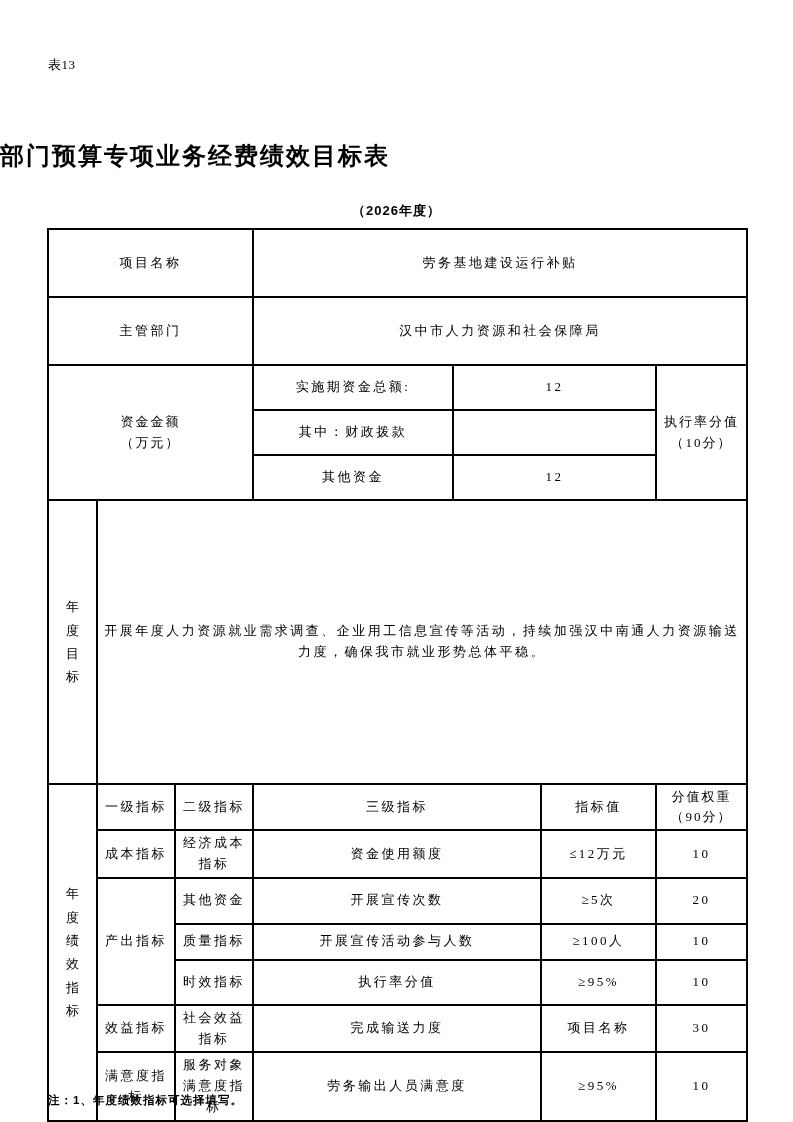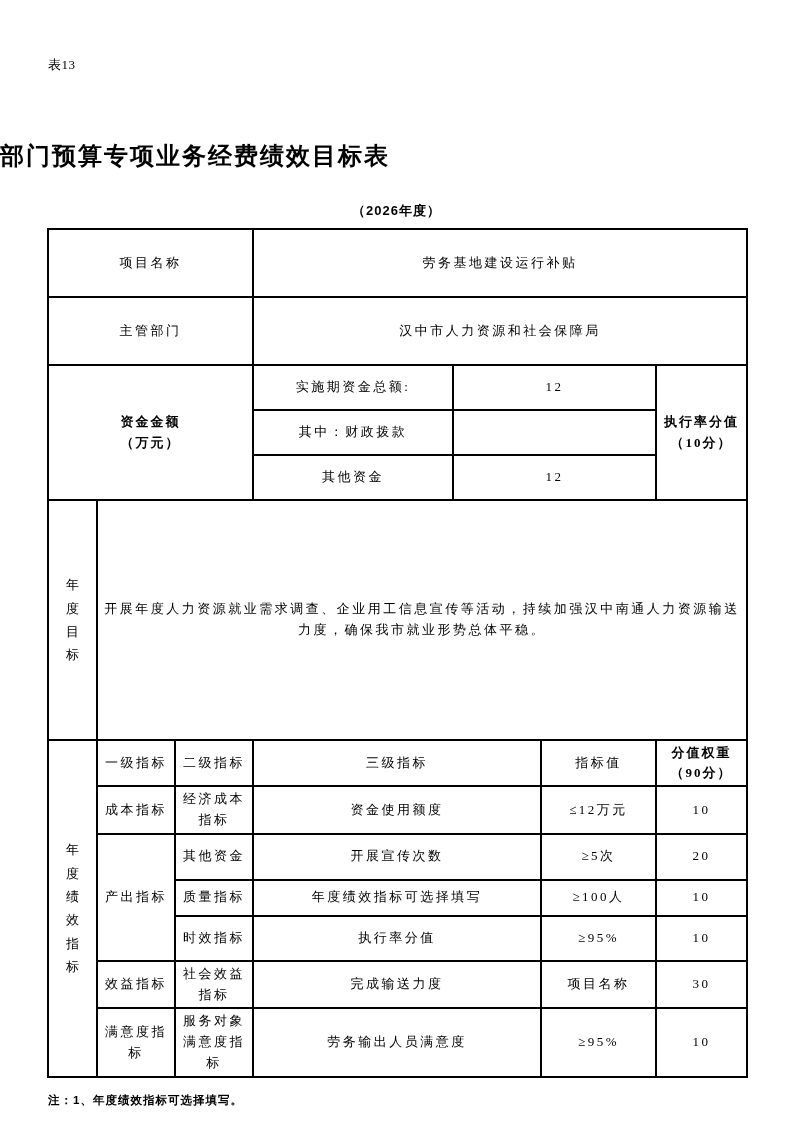--- a/index.html
+++ b/index.html
@@ -36,35 +36,35 @@
     font-size: 13px;
     text-align: center;
     vertical-align: middle;
     padding: 2px 4px;
     letter-spacing: 2.5px;
     line-height: 1.6;
     overflow: hidden;
   }
   tr.h51 { height: 68px; margin-left: 20px; }
   tr.h45 { height: 45px; }
-  tr.h240 { height: 240px; }
+  tr.h240 { height: 284px; }
   tr.h47 { height: 47px; }
   tr.h46 { height: 46px; }
   tr.h48 { height: 36px; }
   tr.h49 { height: 31px; }
   .vert {
     display: inline-block;
     width: 1.05em;
     word-break: break-all;
     letter-spacing: 0;
     line-height: 1.8;
     text-align: center;
   }
   td.goal-cell { letter-spacing: 3px; padding: 6px 20px; }
-  .two-line div { line-height: 1.55; letter-spacing: 2px; font-weight: bold; }
+  .two-line div { line-height: 1.55; letter-spacing: 2px; }
   #notes {
     position: absolute; left: 48px; top: 1092px;
     font-family: Liberation Sans, sans-serif;
     font-size: 11.5px; font-weight: bold;
     line-height: 16px; letter-spacing: 1px;
   }
   #notes .note2 { padding-left: 23px; }
 </style>
 </head>
 <body>
@@ -140,21 +140,21 @@
     </tr>
     <tr class="h46">
       <td rowspan="3">产出指标</td>
       <td>其他资金</td>
       <td colspan="2">开展宣传次数</td>
       <td>≥5次</td>
       <td>20</td>
     </tr>
     <tr class="h48">
       <td>质量指标</td>
-      <td colspan="2">年度绩效指标可选择填写</td>
+      <td colspan="2">开展宣传活动参与人数</td>
       <td>≥100人</td>
       <td>10</td>
     </tr>
     <tr class="h45">
       <td>时效指标</td>
       <td colspan="2">执行率分值</td>
       <td>≥95%</td>
       <td>10</td>
     </tr>
     <tr class="h49">

